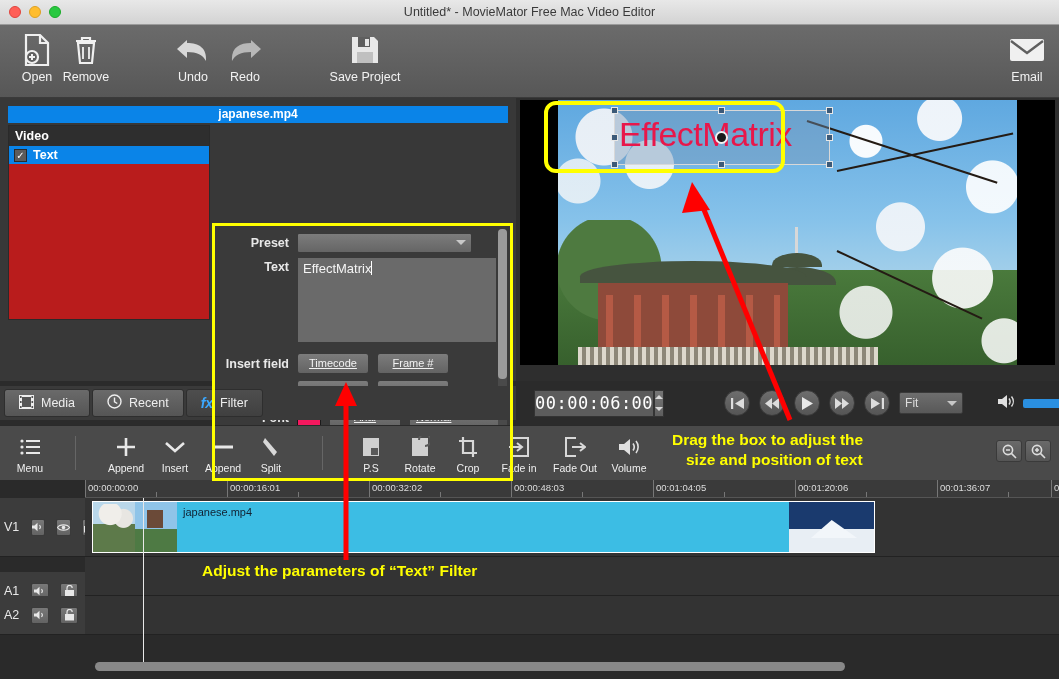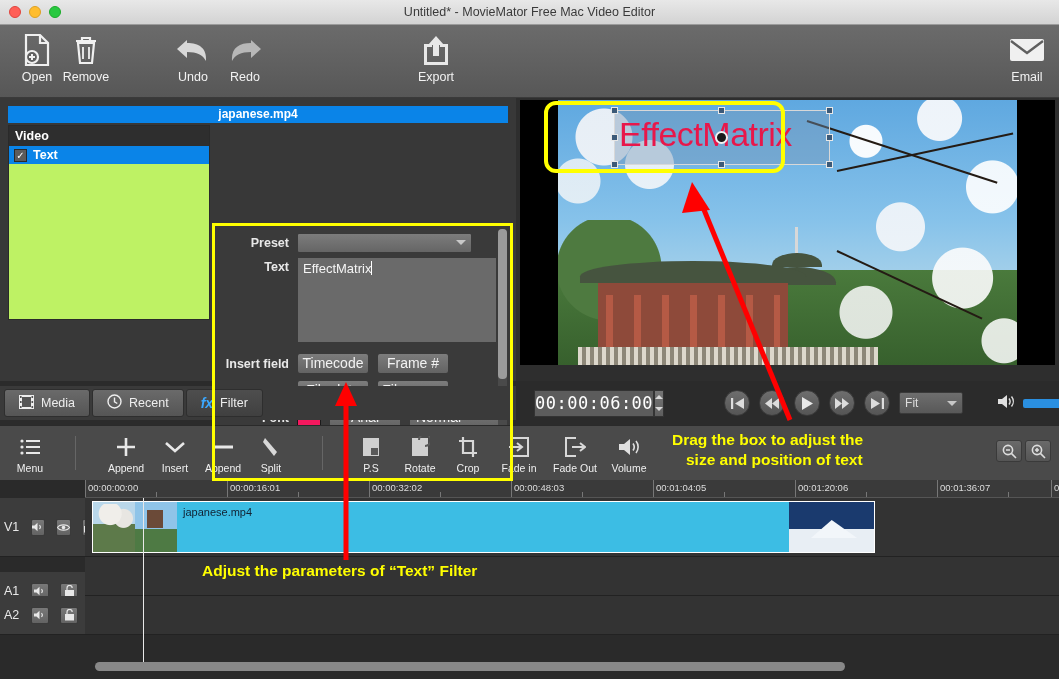--- a/index.html
+++ b/index.html
@@ -46,21 +46,21 @@
     position: absolute; left: 0; top: 98px; width: 516px; height: 283px;
     background: #383838;
   }
   .clip-header {
     position: absolute; left: 8px; top: 8px; width: 500px; height: 17px;
     background: #0a84e8; color: #fff; font-size: 12px; font-weight: bold;
     text-align: center; line-height: 17px;
   }
   .filterlist {
     position: absolute; left: 8px; top: 27px; width: 202px; height: 195px;
-    background: #bef264; border: 1px solid #2a2a2a;
+    background: #b91c1c; border: 1px solid #2a2a2a;
   }
   .fl-head {
     height: 20px; background: #2e2e2e; color: #fff; font-size: 12.5px;
     font-weight: bold; line-height: 20px; padding-left: 6px;
   }
   .fl-row {
     height: 18px; background: #0a84e8; display: flex; align-items: center;
     padding-left: 5px; cursor: pointer;
   }
   .fl-check {
@@ -102,21 +102,21 @@
            border-right: 5px solid transparent; border-top: 5px solid #c8c8c8; }
   .textarea {
     width: 200px; height: 86px; background: #6a6a6a; border: 1px solid #3a3a3a;
     color: #f5f5f5; font-size: 13px; padding: 3px 5px; cursor: text;
   }
   .caret-bar { display: inline-block; width: 1px; height: 14px;
                background: #fff; vertical-align: -2px; }
   .btn {
     height: 21px; background: linear-gradient(#7c7c7c, #636363);
     border: 1px solid #3a3a3a; border-radius: 3px; color: #f2f2f2;
-    font-size: 14px; line-height: 19px; text-align: center; cursor: pointer;
+    font-size: 11px; line-height: 19px; text-align: center; cursor: pointer; text-decoration: underline;
   }
   .swatch { width: 24px; height: 21px; border: 1px solid #1a1a1a; cursor: pointer; }
   .spin {
     width: 38px; height: 20px; background: #6a6a6a; border: 1px solid #3a3a3a;
     color: #f0f0f0; font-size: 12px; line-height: 18px; text-align: right;
     padding-right: 5px; cursor: text;
   }
   .stepper {
     width: 14px; height: 20px; background: linear-gradient(#7c7c7c, #636363);
     border: 1px solid #3a3a3a; display: flex; flex-direction: column;
@@ -391,30 +391,32 @@
 
     <div class="tb-item" style="left:208px">
       <div class="tb-ico">
         <svg width="40" height="32" viewBox="0 0 40 32">
           <path d="M26 6l10 9-10 9v-6c-10 0-16 3-19 9-1-13 7-18 19-18z" fill="#b8b8b8"></path>
         </svg>
       </div>
       <div class="tb-lbl">Redo</div>
     </div>
 
-
-    <div class="tb-item" style="left:399px">
+    <div class="tb-item" style="left:328px">
       <div class="tb-ico">
         <svg width="32" height="32" viewBox="0 0 32 32">
-          <path d="M4 10h8v3H7v15h18V13h-5v-3h8v21H4z" fill="#e8e8e8"></path>
-          <path d="M16 2l8 9h-5v11h-6V11H8z" fill="#e8e8e8"></path>
-        </svg>
-      </div>
-      <div class="tb-lbl">Export</div>
-    </div>
+          <path d="M3 3h22l4 4v22H3z" fill="#e8e8e8"></path>
+          <rect x="9" y="3" width="12" height="10" fill="#5f5f5f"></rect>
+          <rect x="16" y="5" width="4" height="7" fill="#e8e8e8"></rect>
+          <rect x="8" y="18" width="16" height="11" fill="#c0c0c0"></rect>
+        </svg>
+      </div>
+      <div class="tb-lbl">Save Project</div>
+    </div>
+
 
     <div class="tb-item" style="left:990px">
       <div class="tb-ico">
         <svg width="36" height="28" viewBox="0 0 36 28">
           <rect x="1" y="3" width="34" height="22" rx="2" fill="#f0f0f0"></rect>
           <path d="M2 5l16 12L34 5" fill="none" stroke="#5f5f5f" stroke-width="2.4"></path>
         </svg>
       </div>
       <div class="tb-lbl">Email</div>
     </div>

